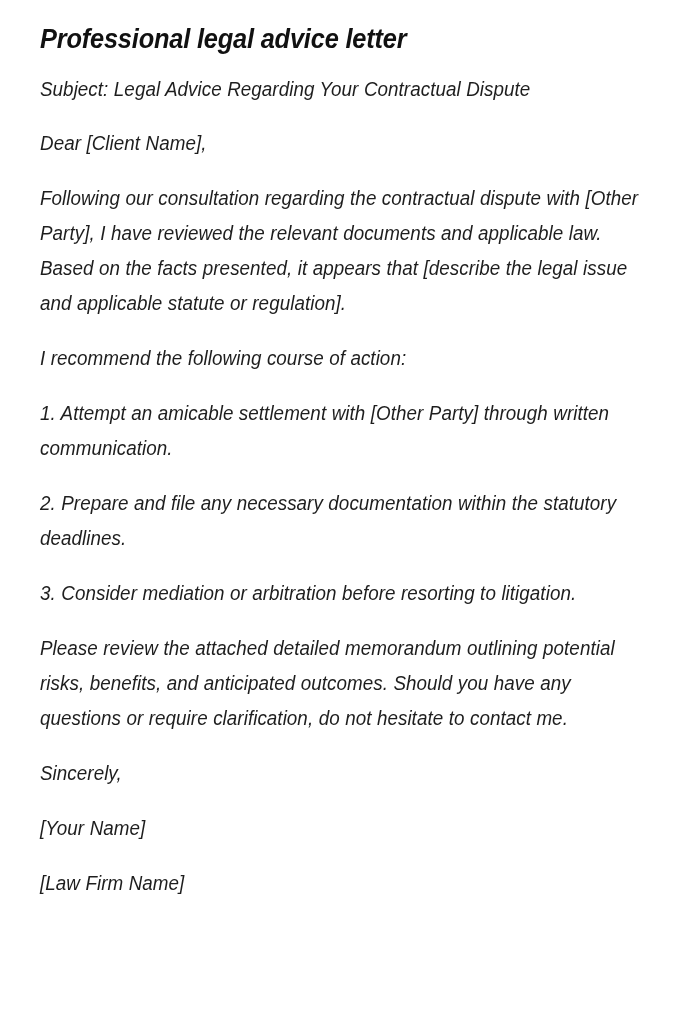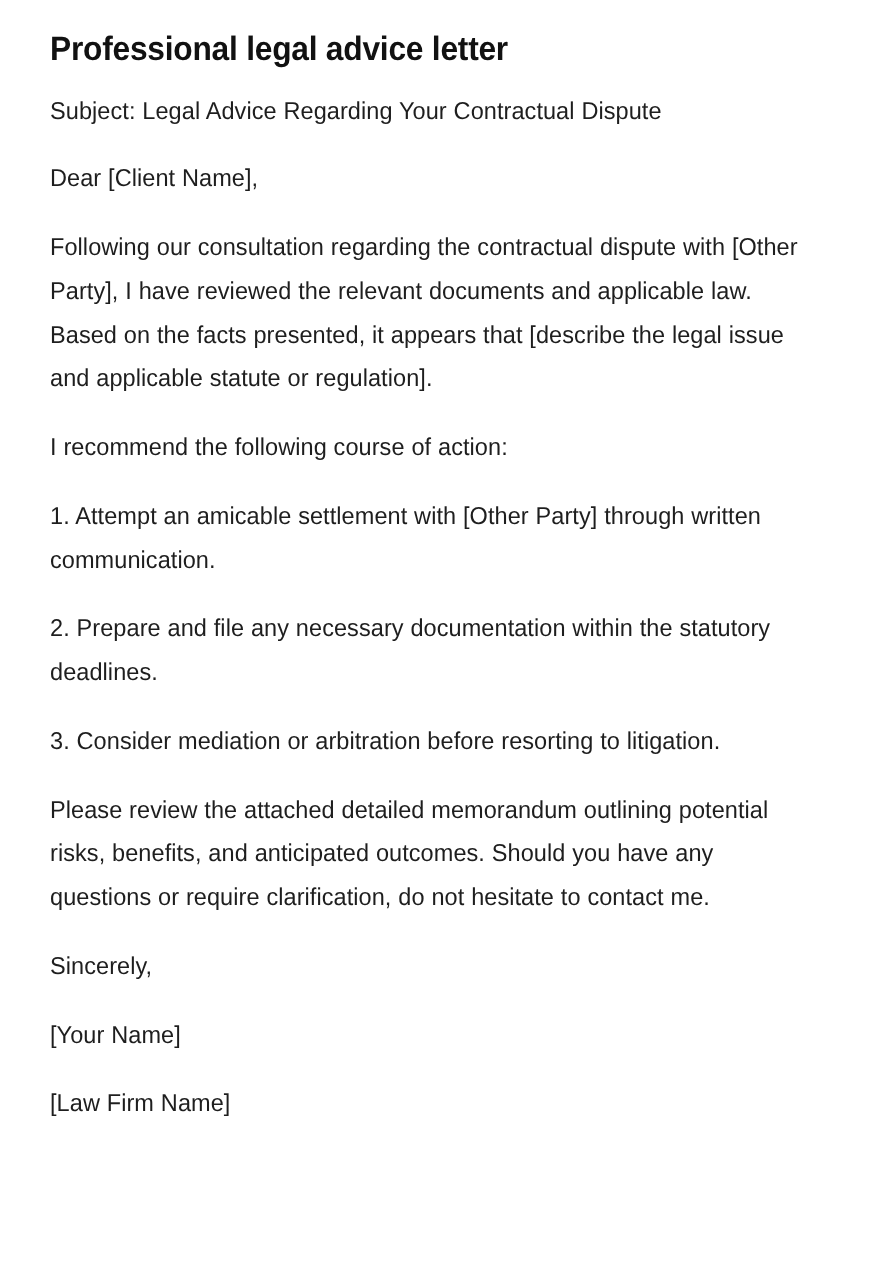--- a/index.html
+++ b/index.html
@@ -18,20 +18,21 @@
   }
 
   .page {
     width: 700px;
     min-height: 1018px;
     box-sizing: border-box;
     padding: 0;
     background: #ffffff;
     position: relative;
     overflow: hidden;
+    font-style: italic;
   }
 
   .doc {
     box-sizing: border-box;
     padding: 22px 34px 40px 40px;
   }
 
   .doc-title {
     font-family: "Liberation Sans", "DejaVu Sans", sans-serif;
     font-size: 27px;

